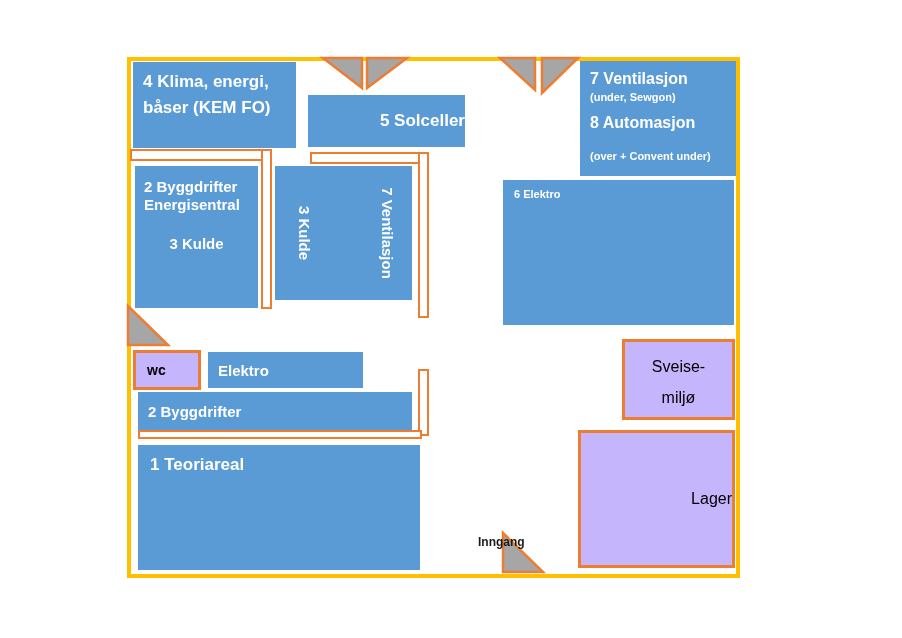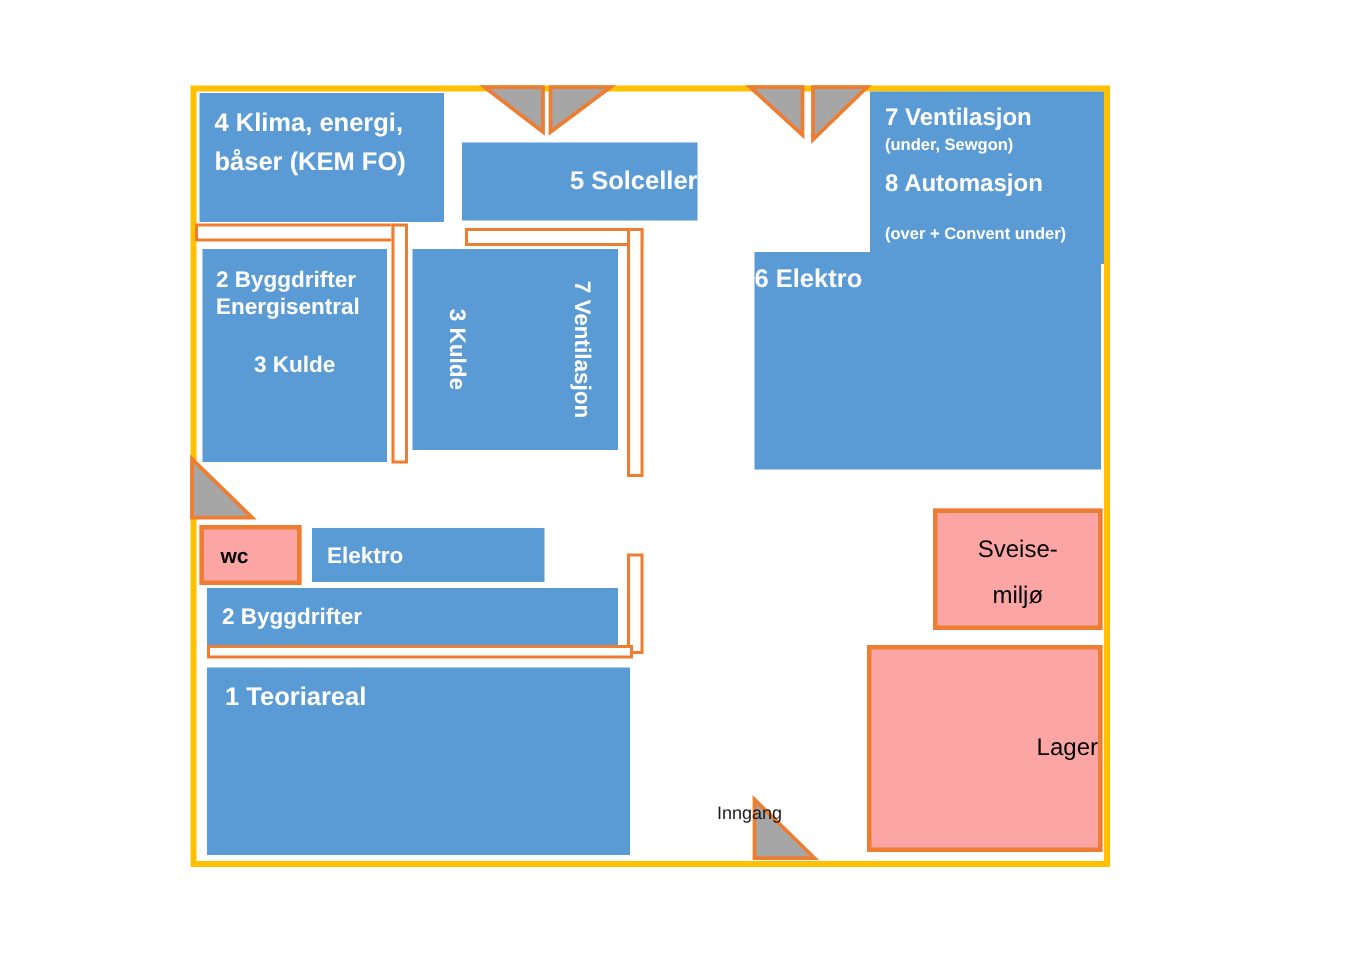--- a/index.html
+++ b/index.html
@@ -8,42 +8,42 @@
     background:#ffffff; overflow:hidden;
     font-family:"Liberation Sans", sans-serif;
   }
   
   .outer-border {
     position:absolute; left:127px; top:57px; width:613px; height:521px;
     border:4px solid #FFC000; box-sizing:border-box;
   }
   .box { position:absolute; box-sizing:border-box; }
   .blue  { background:#5B9BD5; color:#ffffff; font-weight:bold; }
-  .grayb { background:#fca5a5; color:#000000; border:3px solid #ED7D31; }
+  .grayb { background:#c4b5fd; color:#000000; border:3px solid #ED7D31; }
   .wall  { position:absolute; box-sizing:border-box; background:#ffffff; border:2px solid #ED7D31; }
 
   
   .r-klima       { left:133px; top:62px;  width:163px; height:86px;  padding:7px 10px; font-size:17px; line-height:26px; }
   .r-solceller   { left:308px; top:95px;  width:157px; height:52px;  display:flex; align-items:center; justify-content:flex-end; font-size:17px; }
   .r-ventauto    { left:580px; top:61px;  width:156px; height:115px; padding:8px 10px; }
   .r-ventauto .t1 { font-size:16px; line-height:19px; }
   .r-ventauto .t2 { font-size:11px; line-height:13px; margin-top:3px; }
   .r-ventauto .t3 { font-size:16px; line-height:19px; margin-top:9px; }
   .r-ventauto .t4 { font-size:11px; line-height:13px; margin-top:18px; }
   .r-byggenergi  { left:135px; top:166px; width:123px; height:142px; padding:12px 9px; font-size:15px; line-height:18px; }
   .r-byggenergi .center-line { text-align:center; margin-top:21px; }
   .r-kuldevent   { left:275px; top:166px; width:137px; height:134px; }
   .vtext {
     position:absolute; top:50%; transform:translateY(-50%);
     writing-mode:vertical-rl; text-orientation:sideways;
     font-size:15px; font-weight:bold; color:#ffffff; white-space:nowrap;
   }
   .v-kulde { left:21px; }
   .v-vent  { left:104px; }
-  .r-elektro6    { left:503px; top:168px; width:231px; height:145px; padding:8px 0; font-size:17px; }
+  .r-elektro6    { left:503px; top:180px; width:231px; height:145px; padding:8px 11px; font-size:11px; }
   .r-elektrosm   { left:208px; top:352px; width:155px; height:36px; display:flex; align-items:center; padding-left:10px; font-size:15px; }
   .r-bygg2       { left:138px; top:392px; width:274px; height:38px; display:flex; align-items:center; padding-left:10px; font-size:15px; }
   .r-teoriareal  { left:138px; top:445px; width:282px; height:125px; padding:10px 12px; font-size:17px; }
 
   
   .r-wc    { left:133px; top:350px; width:68px;  height:40px;  display:flex; align-items:center; padding-left:11px; font-size:14px; font-weight:bold; }
   .r-sveis { left:622px; top:339px; width:113px; height:81px;  text-align:center; padding-top:9px; font-size:16px; line-height:31px; }
   .r-lager { left:578px; top:430px; width:157px; height:138px; display:flex; align-items:center; justify-content:flex-end; font-size:16px; }
 
   
@@ -51,21 +51,21 @@
   .wall-b { left:261px; top:149px; width:11px;  height:160px; }
   .wall-c { left:310px; top:152px; width:119px; height:12px; }
   .wall-d { left:418px; top:152px; width:11px;  height:166px; }
   .wall-e { left:418px; top:369px; width:11px;  height:67px; }
   .wall-f { left:138px; top:430px; width:284px; height:9px; }
 
   .tri-layer { position:absolute; left:0; top:0; width:902px; height:638px; pointer-events:none; }
   .tri { fill:#A6A6A6; stroke:#ED7D31; stroke-width:2.5; stroke-linejoin:miter; }
 
   .lbl-inngang {
-    position:absolute; left:478px; top:535px; font-size:12px; font-weight:400; color:#1a1a1a;
+    position:absolute; left:478px; top:535px; font-size:12px; font-weight:700; color:#1a1a1a;
   }
 </style>
 </head>
 <body>
 
 <div class="stage">
 
   <div class="outer-border"></div>
 
   <div class="wall wall-a"></div>

